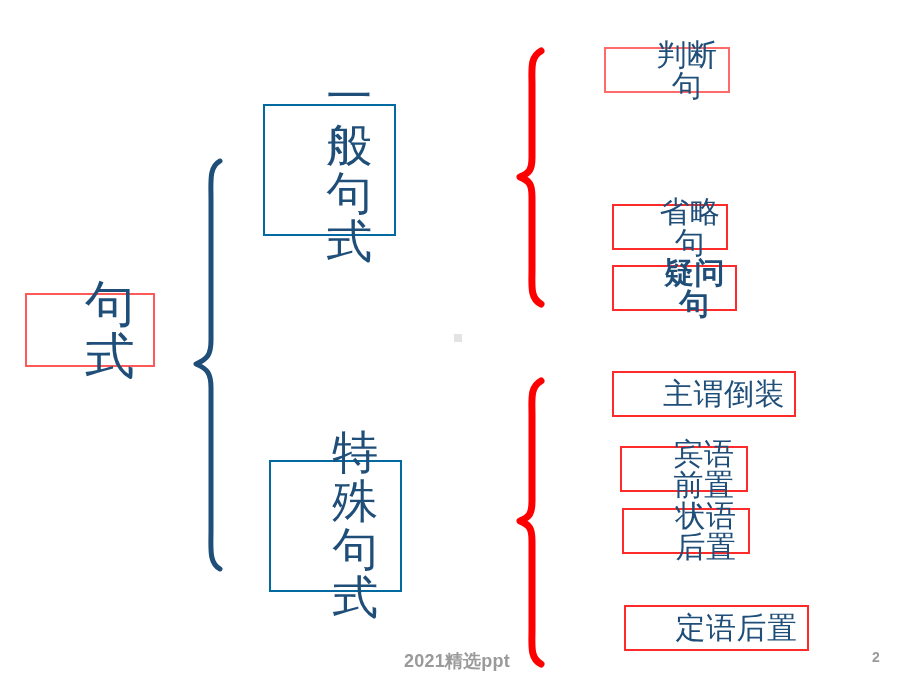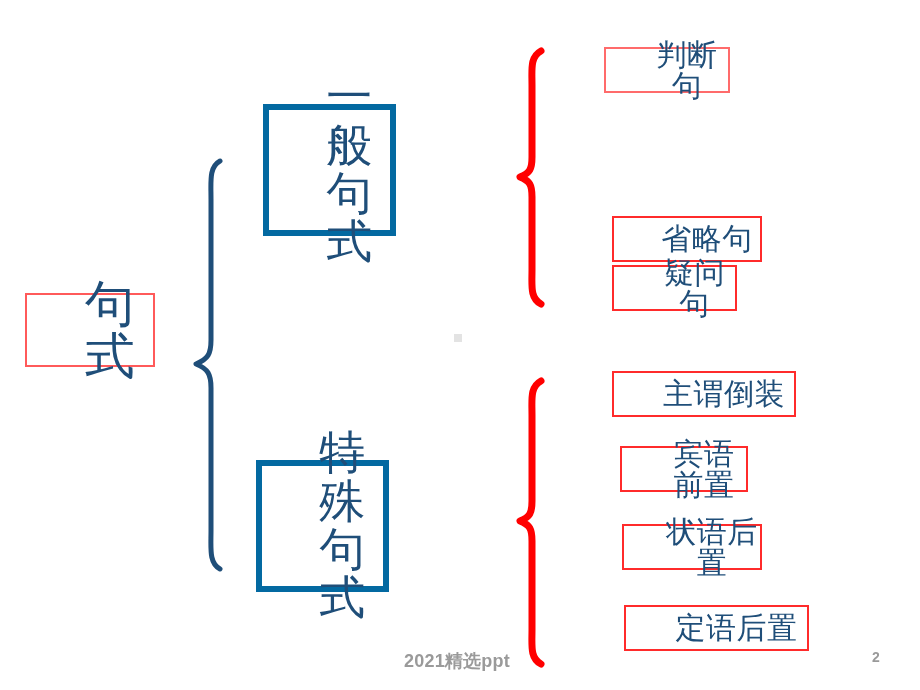--- a/index.html
+++ b/index.html
@@ -43,44 +43,44 @@
     height: 74px;
     border: 2px solid #FF5A5A;
     font-size: 50px;
     font-weight: 400;
   }
 
   
   .node-branch {
     width: 133px;
     height: 132px;
-    border: 6px solid #0369a1;
+    border: 2px solid #0369a1;
     font-size: 46px;
     font-weight: 400;
   }
   .node-branch.general { left: 263px; top: 104px; }
-  .node-branch.special { left: 256px; top: 460px; }
+  .node-branch.special { left: 269px; top: 460px; }
 
   
   .node-leaf {
     border: 2px solid #FF2B2B;
     font-size: 30px;
     font-weight: 400;
     height: 46px;
   }
   .node-leaf.soft { border-color: #FF6B6B; }
 
   .leaf-1 { left: 604px; top: 47px;  width: 126px; }
   .leaf-2 { left: 604px; top: 120px; width: 134px; }
-  .leaf-3 { left: 612px; top: 216px; width: 150px; }
-  .leaf-4 { left: 612px; top: 265px; width: 125px; }
+  .leaf-3 { left: 612px; top: 204px; width: 116px; }
+  .leaf-4 { left: 612px; top: 265px; width: 125px; font-weight: bold; }
 
   .leaf-5 { left: 612px; top: 371px; width: 184px; }
   .leaf-6 { left: 620px; top: 446px; width: 128px; }
-  .leaf-7 { left: 622px; top: 524px; width: 140px; }
+  .leaf-7 { left: 622px; top: 508px; width: 128px; }
   .leaf-8 { left: 624px; top: 605px; width: 185px; }
 
   
   .brace {
     position: absolute;
     pointer-events: none;
   }
   .brace-blue  { left: 190px; top: 155px; }
   .brace-red-1 { left: 515px; top: 45px; }
   .brace-red-2 { left: 515px; top: 375px; }

